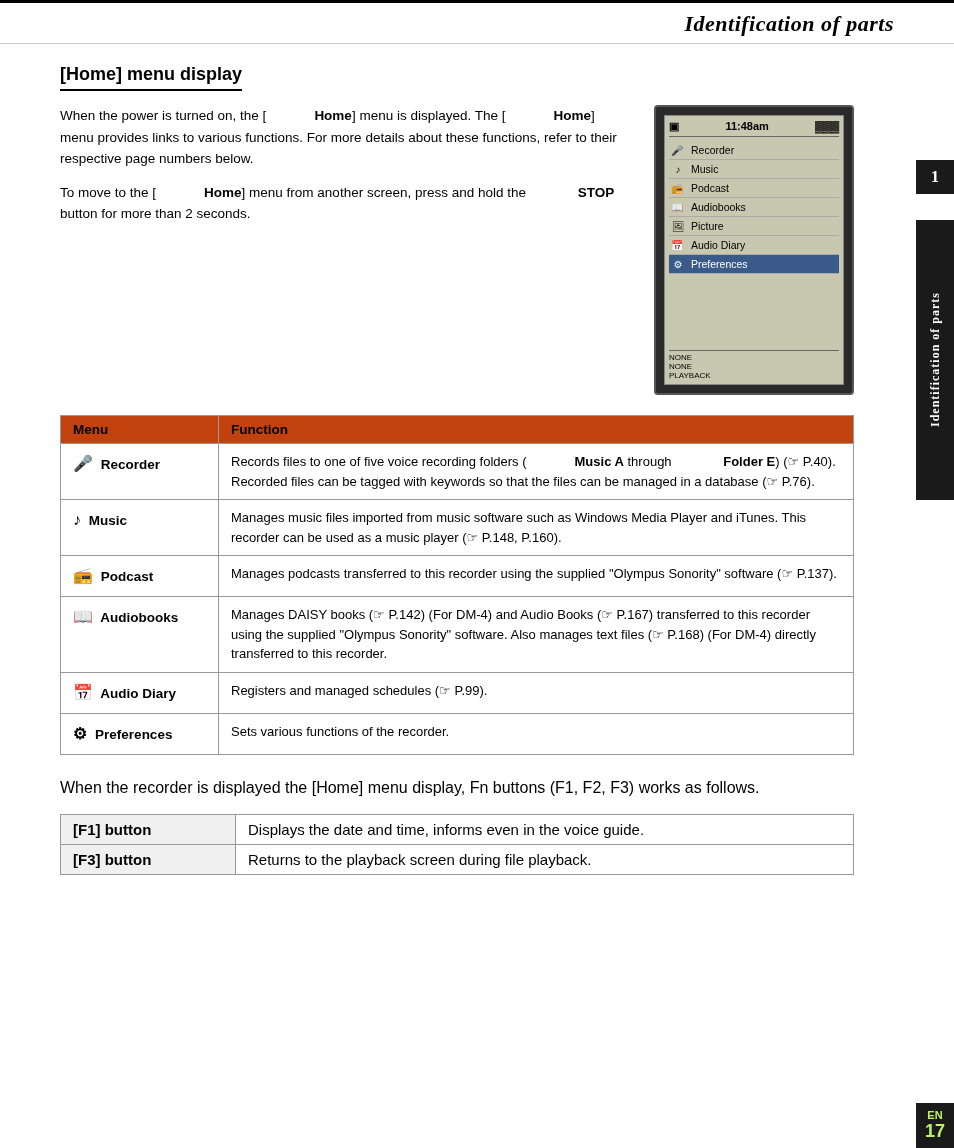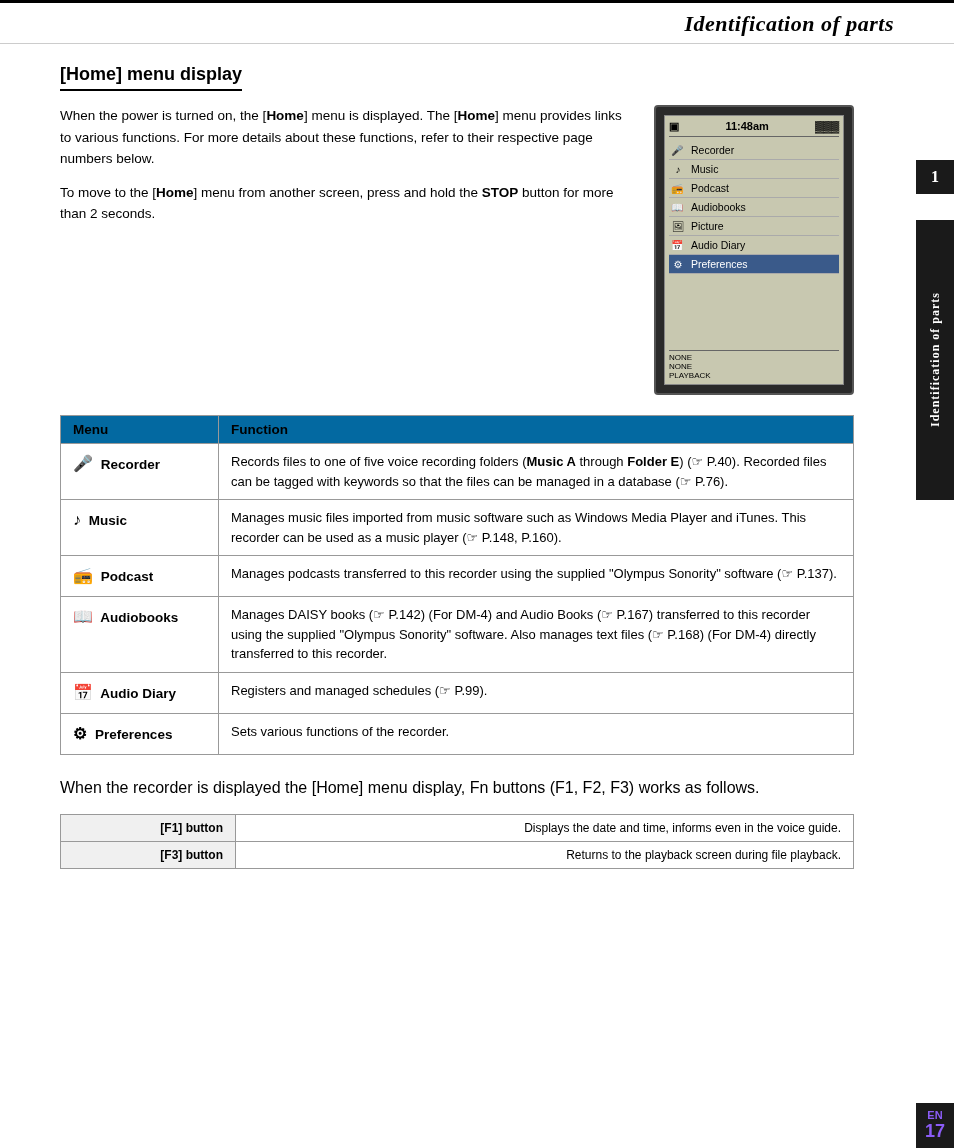--- a/index.html
+++ b/index.html
@@ -155,21 +155,21 @@
 
     
     .menu-table {
       width: 100%;
       border-collapse: collapse;
       margin-bottom: 20px;
       font-family: Arial, sans-serif;
       font-size: 13px;
     }
     .menu-table th {
-      background: #0369a1;
+      background: #c2410c;
       border: 1px solid #999;
       padding: 6px 12px;
       text-align: left;
       font-weight: bold;
       font-size: 13.5px;
     }
     .menu-table td {
       border: 1px solid #999;
       padding: 8px 12px;
       vertical-align: top;
@@ -194,51 +194,50 @@
       line-height: 1.6;
       margin-bottom: 14px;
     }
 
     
     .fn-table {
       width: 100%;
       border-collapse: collapse;
       margin-bottom: 32px;
       font-family: Arial, sans-serif;
-      font-size: 12px;
-      text-align: right;
+      font-size: 15px;
     }
     .fn-table td {
       border: 1px solid #999;
       padding: 6px 12px;
     }
     .fn-table td:first-child {
       font-weight: bold;
       width: 175px;
       background: #f0f0f0;
     }
 
     
     .bottom-right {
       position: absolute;
       right: 0;
       bottom: 0;
       width: 38px;
       background: #1a1a1a;
-      color: #8b5cf6;
+      color: #bef264;
       text-align: center;
       padding: 6px 0;
       font-family: Arial, sans-serif;
       font-weight: bold;
     }
     .bottom-right .lang { font-size: 11px; }
     .bottom-right .page { font-size: 18px; }
 
     
-    .bold { font-weight: bold; }
+    .bold { font-weight: bold; padding-left: 48px; }
   </style>
 </head>
 <body>
 
 <div class="header">
   <span class="header-title">Identification of parts</span>
 </div>
 
 <div class="chapter-number">
   <span>1</span>

